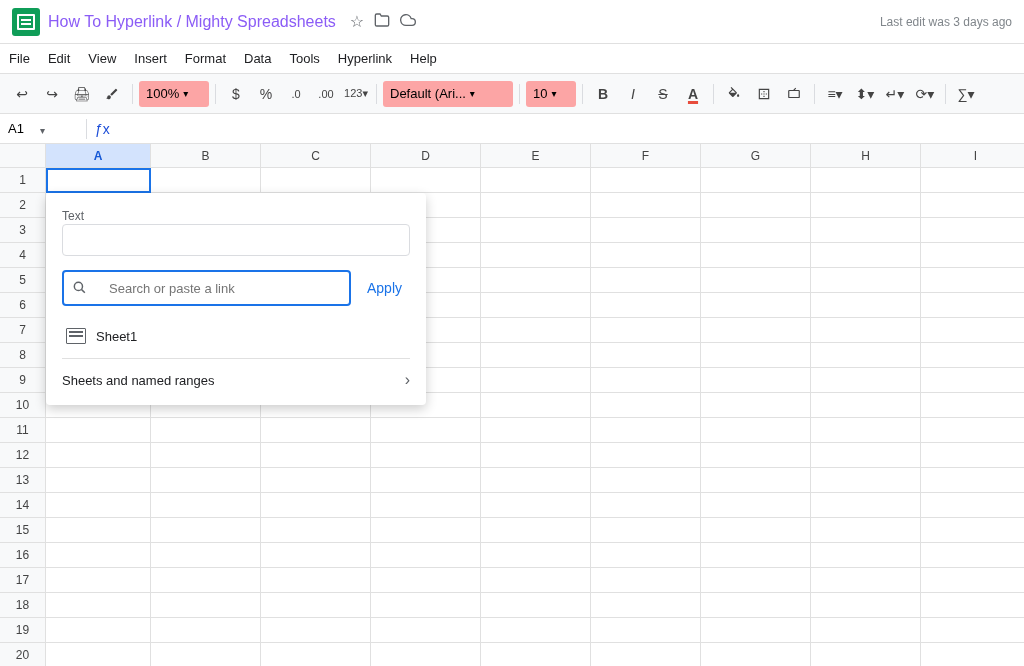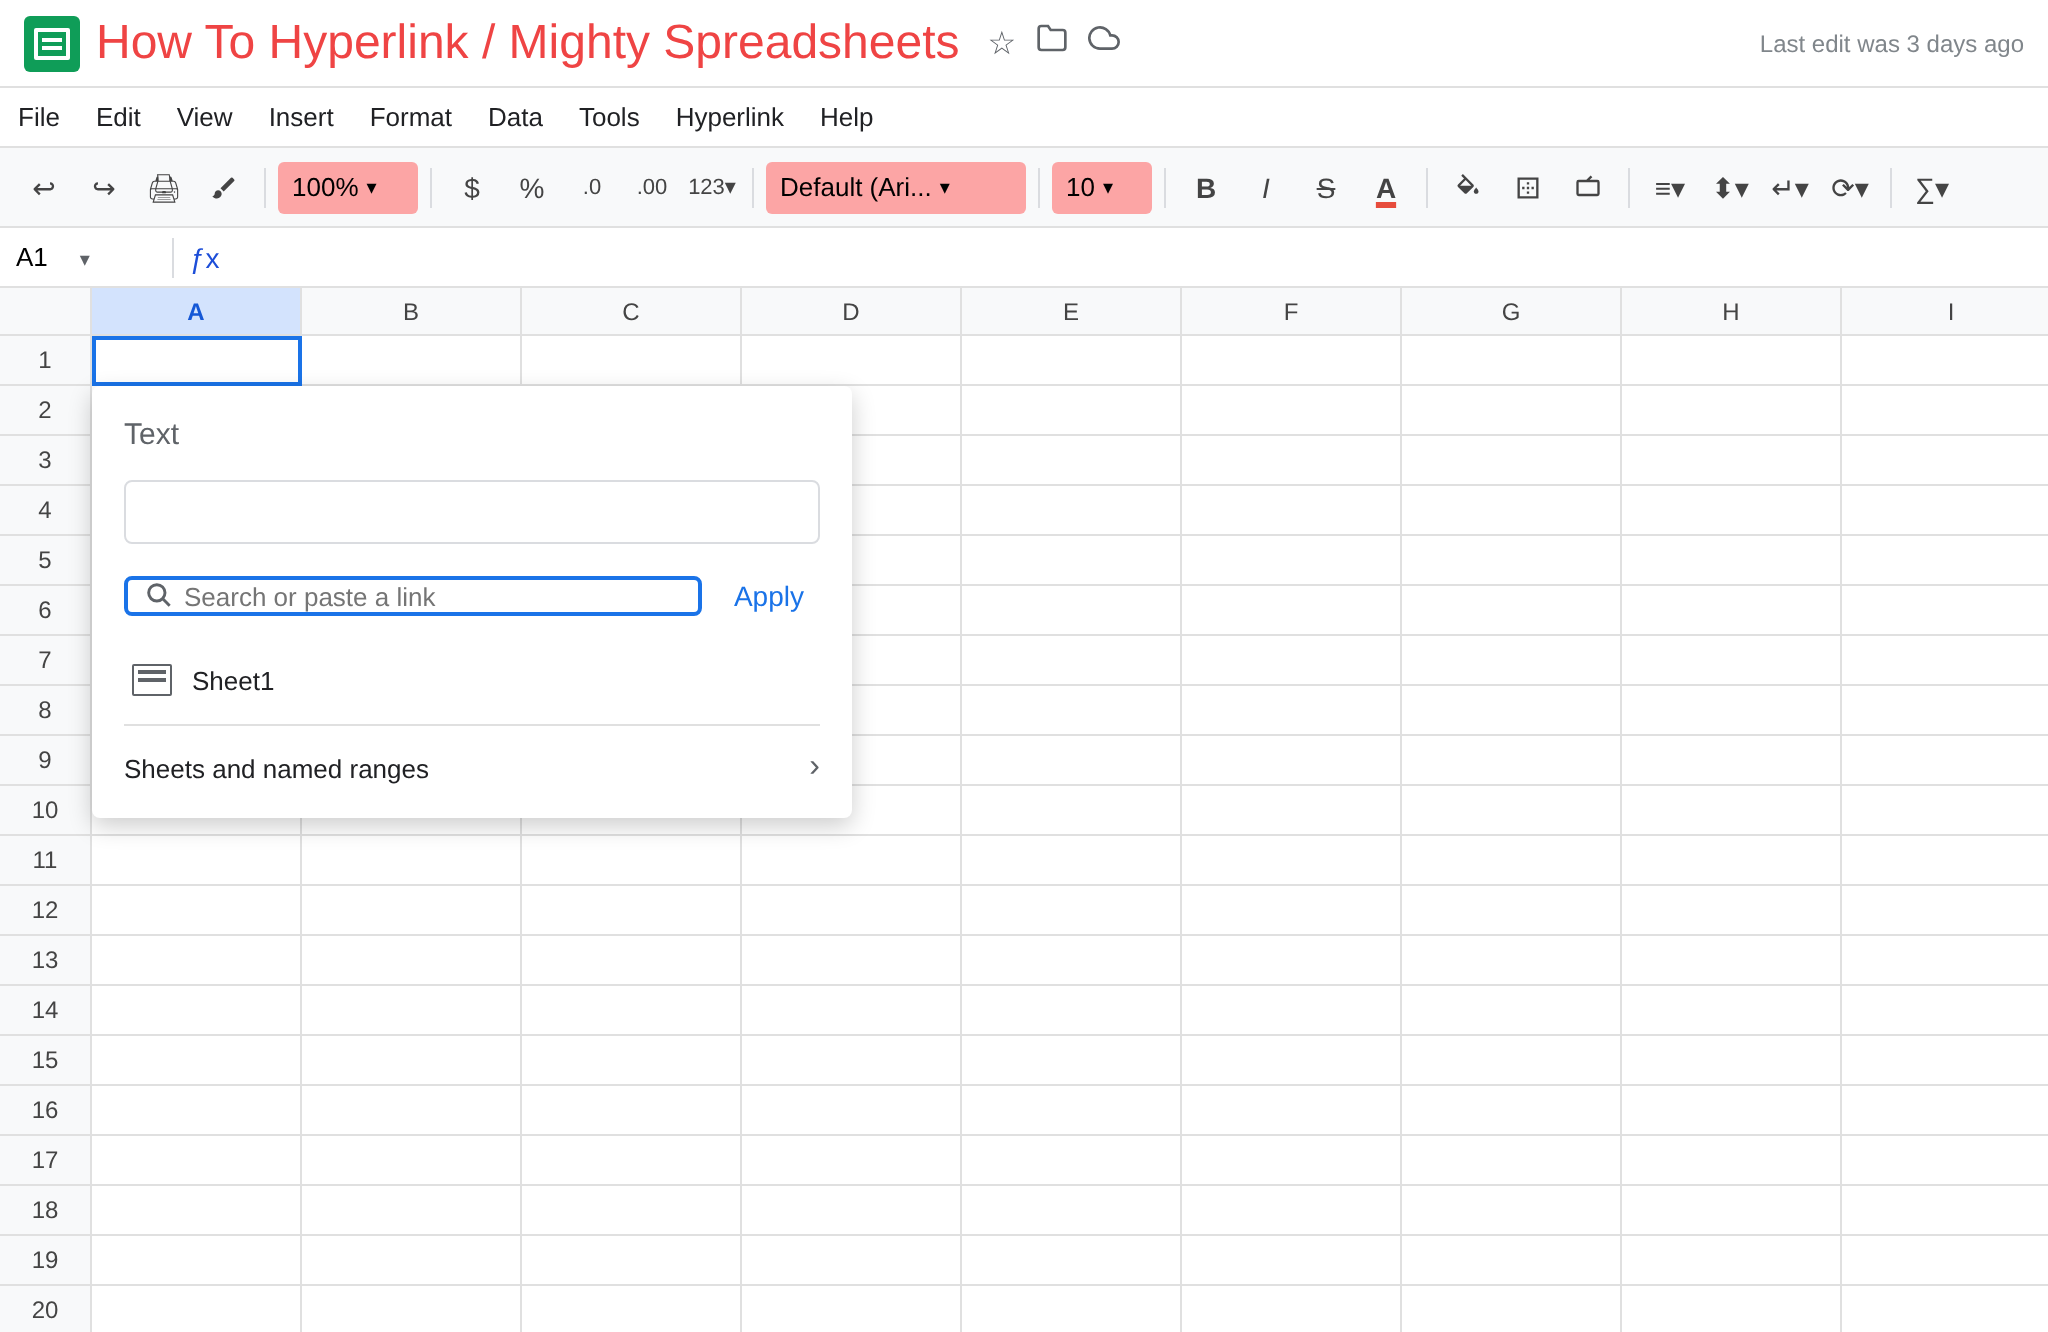--- a/index.html
+++ b/index.html
@@ -34,23 +34,23 @@
       content: '';
       position: absolute;
       top: 3px;
       left: 2px;
       right: 2px;
       height: 2px;
       background: #fff;
       box-shadow: 0 4px 0 #fff;
     }
     .title-text {
-      font-size: 24px;
+      font-size: 16px;
       font-weight: 400;
-      color: #ef4444;
+      color: #8b5cf6;
     }
     .title-icons {
       display: flex;
       gap: 10px;
       align-items: center;
       margin-left: 6px;
     }
     .title-icon {
       color: #5f6368;
       font-size: 16px;
@@ -252,23 +252,23 @@
       background: #fff;
       border-radius: 4px;
       box-shadow: 0 4px 12px rgba(0,0,0,0.2);
       padding: 16px;
       z-index: 100;
     }
     .popup-text-section {
       margin-bottom: 14px;
     }
     .popup-label {
-      font-size: 15px;
+      font-size: 12px;
       color: #5f6368;
-      margin-bottom: 14px;
+      margin-bottom: 1px;
     }
     .popup-text-input {
       width: 100%;
       height: 32px;
       border: 1px solid #dadce0;
       border-radius: 4px;
       padding: 0 8px;
       font-size: 13px;
       outline: none;
     }
@@ -285,24 +285,24 @@
       align-items: center;
     }
     .popup-search-icon {
       position: absolute;
       left: 10px;
       color: #5f6368;
       font-size: 14px;
     }
     .popup-link-input {
       width: 100%;
-      height: 20px;
+      height: 36px;
       border: 2px solid #1a73e8;
       border-radius: 4px;
-      padding: 0 8px 0 28px;
+      padding: 0 8px 0 45px;
       font-size: 13px;
       outline: none;
       color: #ec4899;
     }
     .popup-apply-btn {
       color: #1a73e8;
       font-size: 14px;
       font-weight: 500;
       cursor: pointer;
       white-space: nowrap;

